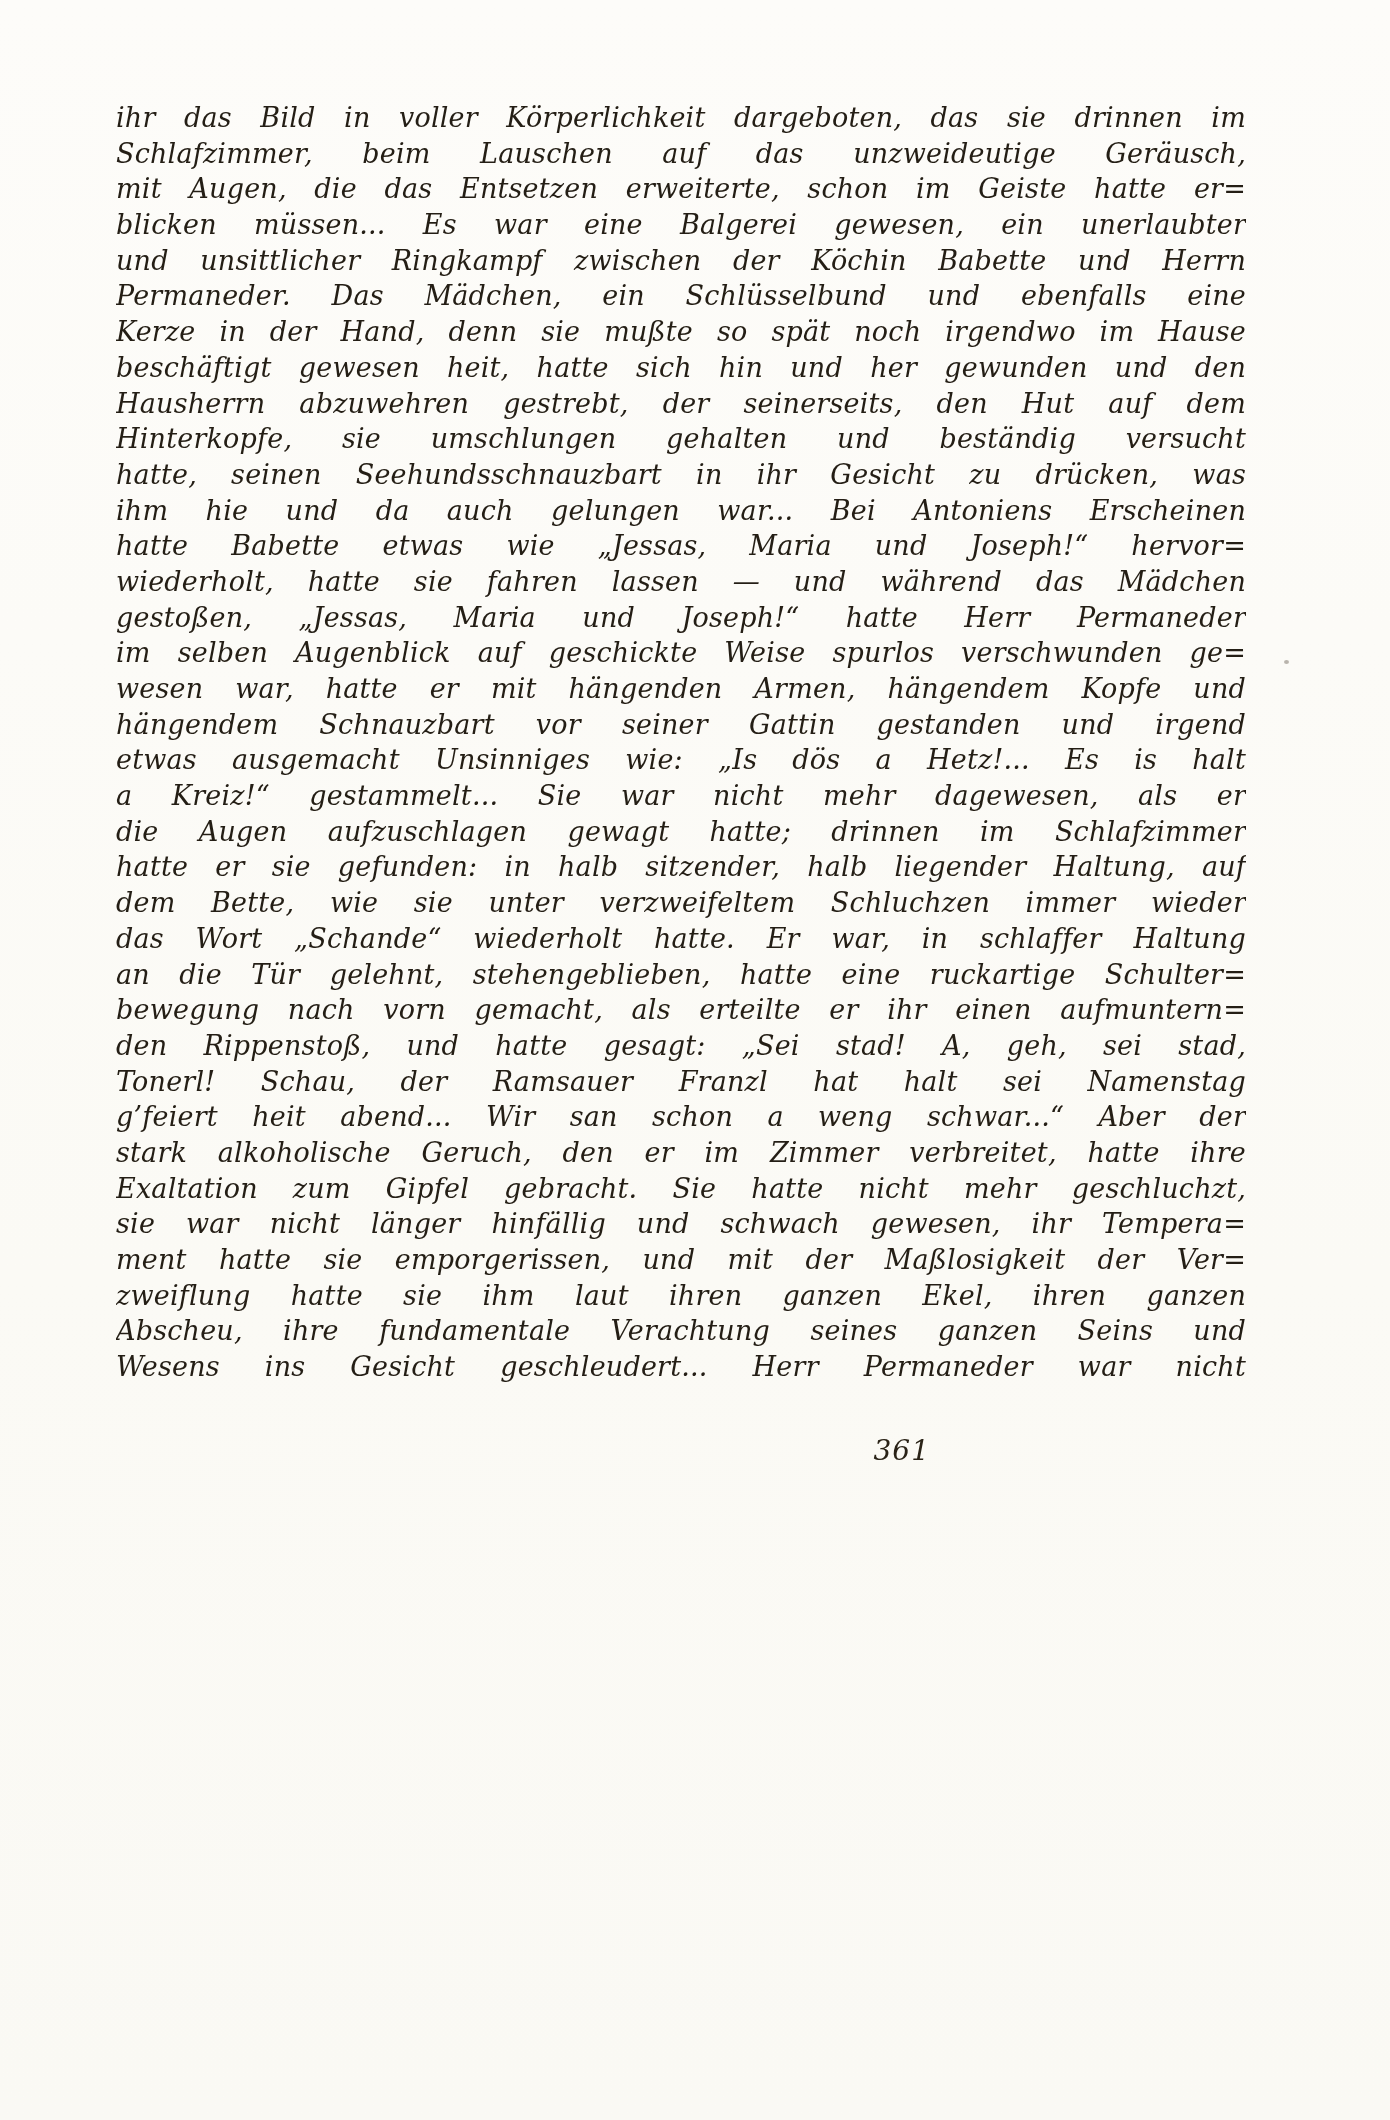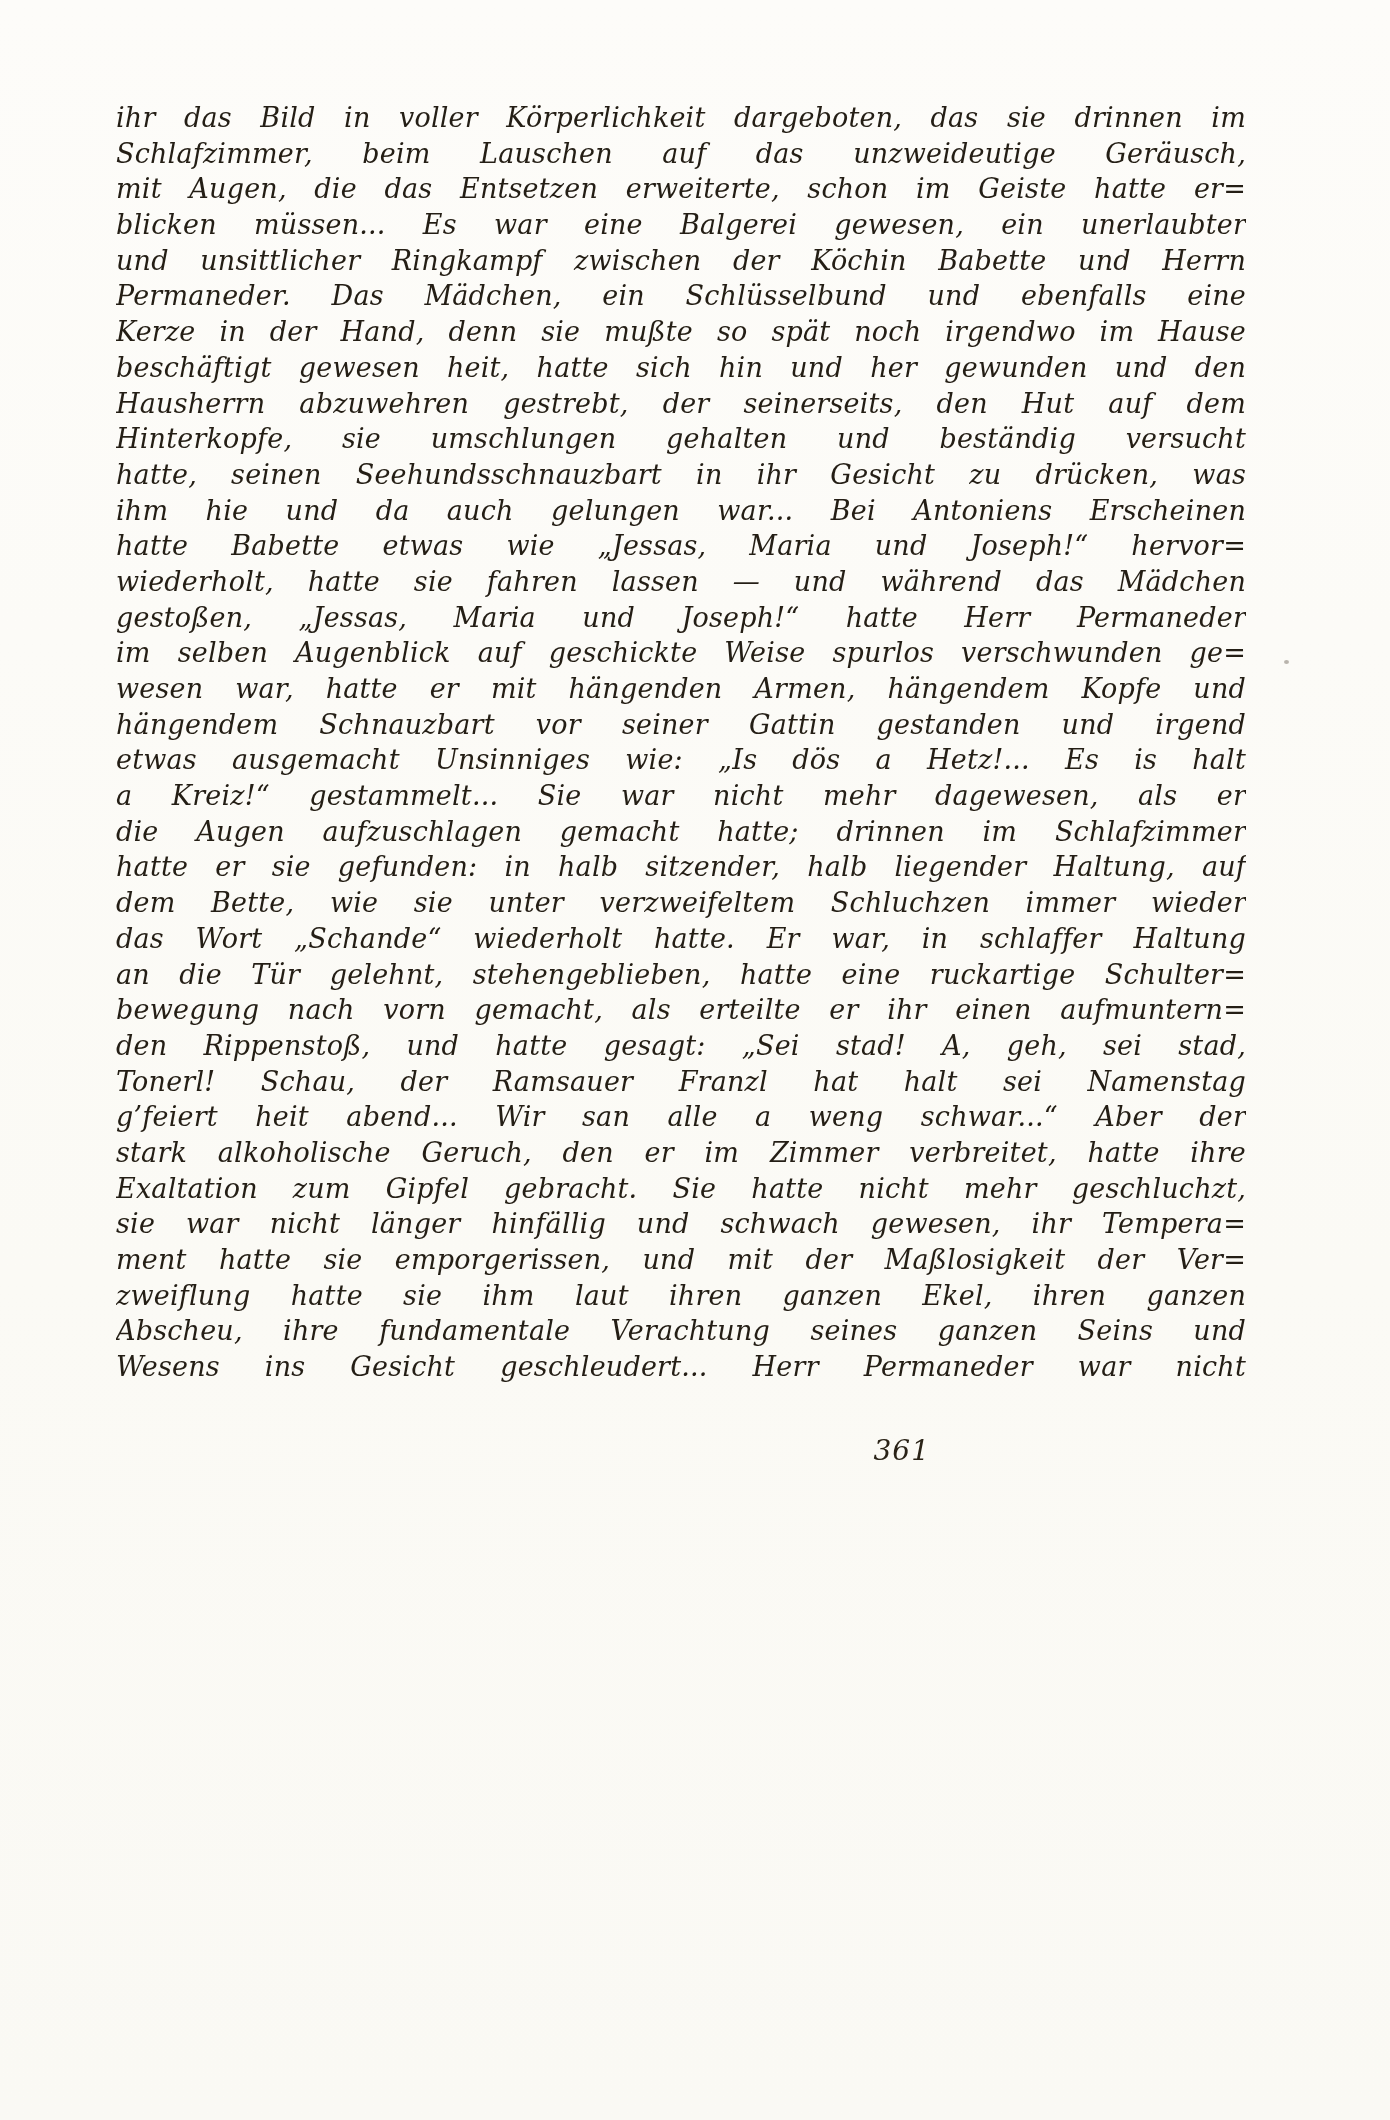--- a/index.html
+++ b/index.html
@@ -75,29 +75,29 @@
       <div class="line">hatte, seinen Seehundsschnauzbart in ihr Gesicht zu drücken, was</div>
       <div class="line">ihm hie und da auch gelungen war... Bei Antoniens Erscheinen</div>
       <div class="line">hatte Babette etwas wie „Jessas, Maria und Joseph!“ hervor=</div>
       <div class="line">wiederholt, hatte sie fahren lassen — und während das Mädchen</div>
       <div class="line">gestoßen, „Jessas, Maria und Joseph!“ hatte Herr Permaneder</div>
       <div class="line">im selben Augenblick auf geschickte Weise spurlos verschwunden ge=</div>
       <div class="line">wesen war, hatte er mit hängenden Armen, hängendem Kopfe und</div>
       <div class="line">hängendem Schnauzbart vor seiner Gattin gestanden und irgend</div>
       <div class="line">etwas ausgemacht Unsinniges wie: „Is dös a Hetz!... Es is halt</div>
       <div class="line">a Kreiz!“ gestammelt... Sie war nicht mehr dagewesen, als er</div>
-      <div class="line">die Augen aufzuschlagen gemacht hatte; drinnen im Schlafzimmer</div>
+      <div class="line">die Augen aufzuschlagen gewagt hatte; drinnen im Schlafzimmer</div>
       <div class="line">hatte er sie gefunden: in halb sitzender, halb liegender Haltung, auf</div>
       <div class="line">dem Bette, wie sie unter verzweifeltem Schluchzen immer wieder</div>
       <div class="line">das Wort „Schande“ wiederholt hatte. Er war, in schlaffer Haltung</div>
       <div class="line">an die Tür gelehnt, stehengeblieben, hatte eine ruckartige Schulter=</div>
       <div class="line">bewegung nach vorn gemacht, als erteilte er ihr einen aufmuntern=</div>
       <div class="line">den Rippenstoß, und hatte gesagt: „Sei stad! A, geh, sei stad,</div>
       <div class="line">Tonerl! Schau, der Ramsauer Franzl hat halt sei Namenstag</div>
-      <div class="line">g’feiert heit abend... Wir san alle a weng schwar...“ Aber der</div>
+      <div class="line">g’feiert heit abend... Wir san schon a weng schwar...“ Aber der</div>
       <div class="line">stark alkoholische Geruch, den er im Zimmer verbreitet, hatte ihre</div>
       <div class="line">Exaltation zum Gipfel gebracht. Sie hatte nicht mehr geschluchzt,</div>
       <div class="line">sie war nicht länger hinfällig und schwach gewesen, ihr Tempera=</div>
       <div class="line">ment hatte sie emporgerissen, und mit der Maßlosigkeit der Ver=</div>
       <div class="line">zweiflung hatte sie ihm laut ihren ganzen Ekel, ihren ganzen</div>
       <div class="line">Abscheu, ihre fundamentale Verachtung seines ganzen Seins und</div>
       <div class="line">Wesens ins Gesicht geschleudert... Herr Permaneder war nicht</div>
     </div>
   <div class="page-number">361</div>
   <div class="scan-speck"></div>

